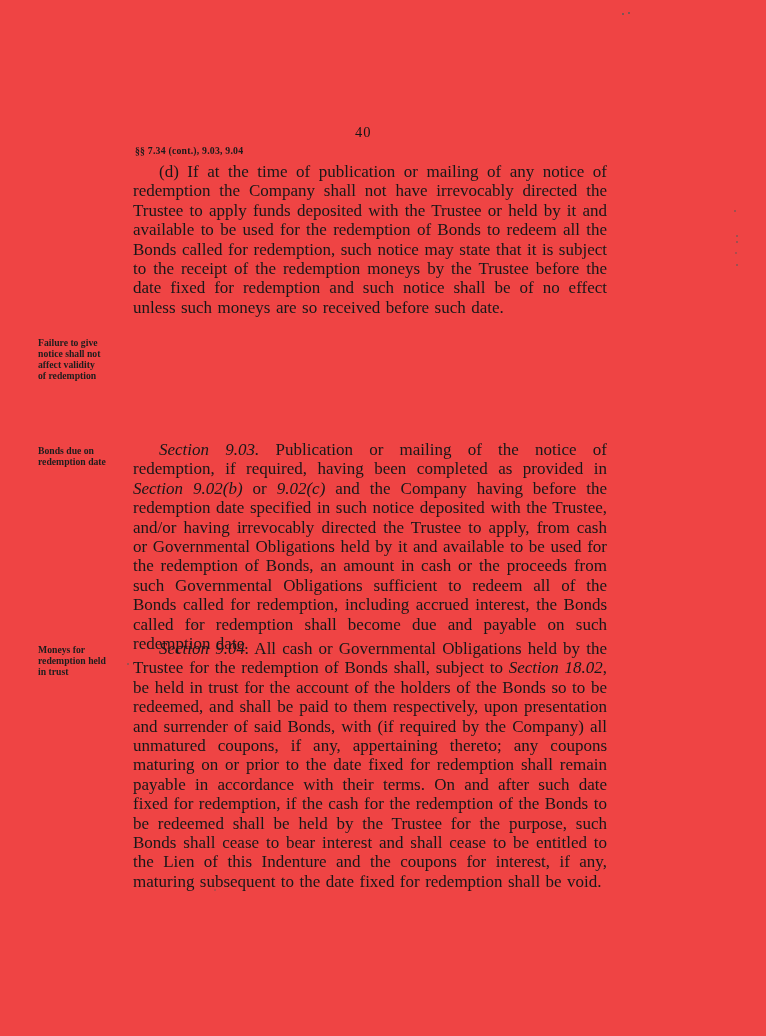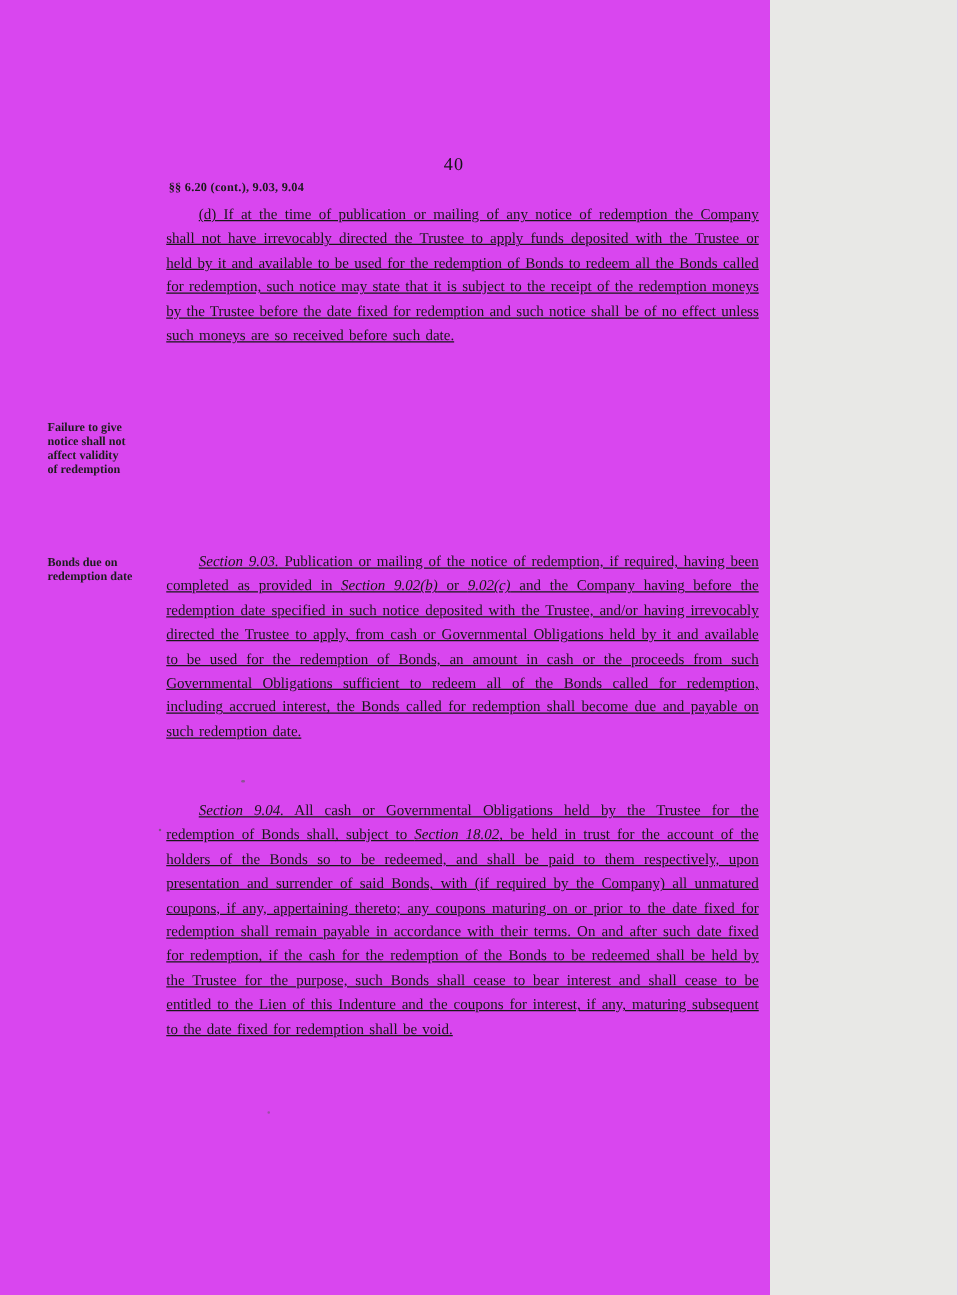--- a/index.html
+++ b/index.html
@@ -2,23 +2,23 @@
 <html><head>
 <meta charset="utf-8">
 <style>
   html, body {
     margin: 0;
     padding: 0;
     background: #e8e8e6;
   }
   .page {
     position: relative;
-    width: 616px;
+    width: 766px;
     height: 1036px;
-    background: #d946ef;
+    background: #ef4444;
     overflow: hidden;
     font-family: "Liberation Serif", "DejaVu Serif", serif;
     color: #1b1b1b;
   }
   .page-number {
     position: absolute;
     top: 124px;
     left: 355px;
     font-size: 14.5px;
     letter-spacing: 1px;
@@ -45,27 +45,26 @@
     width: 100px;
     font-size: 9.7px;
     font-weight: bold;
     line-height: 11px;
     white-space: pre-line;
     color: #1d1d1d;
   }
   .body-para {
     margin: 0 4px 0 133px;
     width: 474px;
-    font-size: 12px;
+    font-size: 17px;
     line-height: 19.4px;
     text-align: justify;
     text-indent: 26px;
     color: #181818;
     word-spacing: 1.2px;
-    text-decoration: underline;
   }
   .body-para .it {
     font-style: italic;
   }
   
   .artifact {
     position: absolute;
     background: #5a5a5a;
     border-radius: 50%;
   }
@@ -80,40 +79,43 @@
   .a9 { top: 889px; left: 214px; width: 2px; height: 2px; opacity:.5; }
   .a10 { top: 663px; left: 127px; width: 2px; height: 2px; opacity:.7; }
 </style>
 </head>
 <body>
 
 <div class="page">
 
   <div class="page-number">40</div>
 
-  <div class="running-header">§§ 6.20 (cont.), 9.03, 9.04</div>
+  <div class="running-header">§§ 7.34 (cont.), 9.03, 9.04</div>
 
   <section class="section-row" style="top:162px;">
     <p class="body-para"><span>(d)  If at the time of publication or mailing of any notice of redemption the Company shall not have irrevocably directed the Trustee to apply funds deposited with the Trustee or held by it and available to be used for the redemption of Bonds to redeem all the Bonds called for redemption, such notice may state that it is subject to the receipt of the redemption moneys by the Trustee before the date fixed for redemption and such notice shall be of no effect unless such moneys are so received before such date.</span></p>
   </section>
 
   <section class="section-row" style="top:332px;">
     <div class="margin-note">Failure to give
 notice shall not
 affect validity
 of redemption</div>
   </section>
 
   <section class="section-row" style="top:440px;">
     <div class="margin-note">Bonds due on
 redemption date</div>
     <p class="body-para"><span class="it">Section 9.03.</span><span>  Publication or mailing of the notice of redemption, if required, having been completed as provided in </span><span class="it">Section 9.02(b)</span><span> or </span><span class="it">9.02(c)</span><span> and the Company having before the redemption date specified in such notice deposited with the Trustee, and/or having irrevocably directed the Trustee to apply, from cash or Governmental Obligations held by it and available to be used for the redemption of Bonds, an amount in cash or the proceeds from such Governmental Obligations sufficient to redeem all of the Bonds called for redemption, including accrued interest, the Bonds called for redemption shall become due and payable on such redemption date.</span></p>
   </section>
 
   <section class="section-row" style="top:639px;">
+    <div class="margin-note">Moneys for
+redemption held
+in trust</div>
     <p class="body-para"><span class="it">Section 9.04.</span><span>  All cash or Governmental Obligations held by the Trustee for the redemption of Bonds shall, subject to </span><span class="it">Section 18.02</span><span>, be held in trust for the account of the holders of the Bonds so to be redeemed, and shall be paid to them respectively, upon presentation and surrender of said Bonds, with (if required by the Company) all unmatured coupons, if any, appertaining thereto; any coupons maturing on or prior to the date fixed for redemption shall remain payable in accordance with their terms. On and after such date fixed for redemption, if the cash for the redemption of the Bonds to be redeemed shall be held by the Trustee for the purpose, such Bonds shall cease to bear interest and shall cease to be entitled to the Lien of this Indenture and the coupons for interest, if any, maturing subsequent to the date fixed for redemption shall be void.</span></p>
   </section>
 
   <div class="artifact a1"></div>
   <div class="artifact a2"></div>
   <div class="artifact a3"></div>
   <div class="artifact a4"></div>
   <div class="artifact a5"></div>
   <div class="artifact a6"></div>
   <div class="artifact a7"></div>

